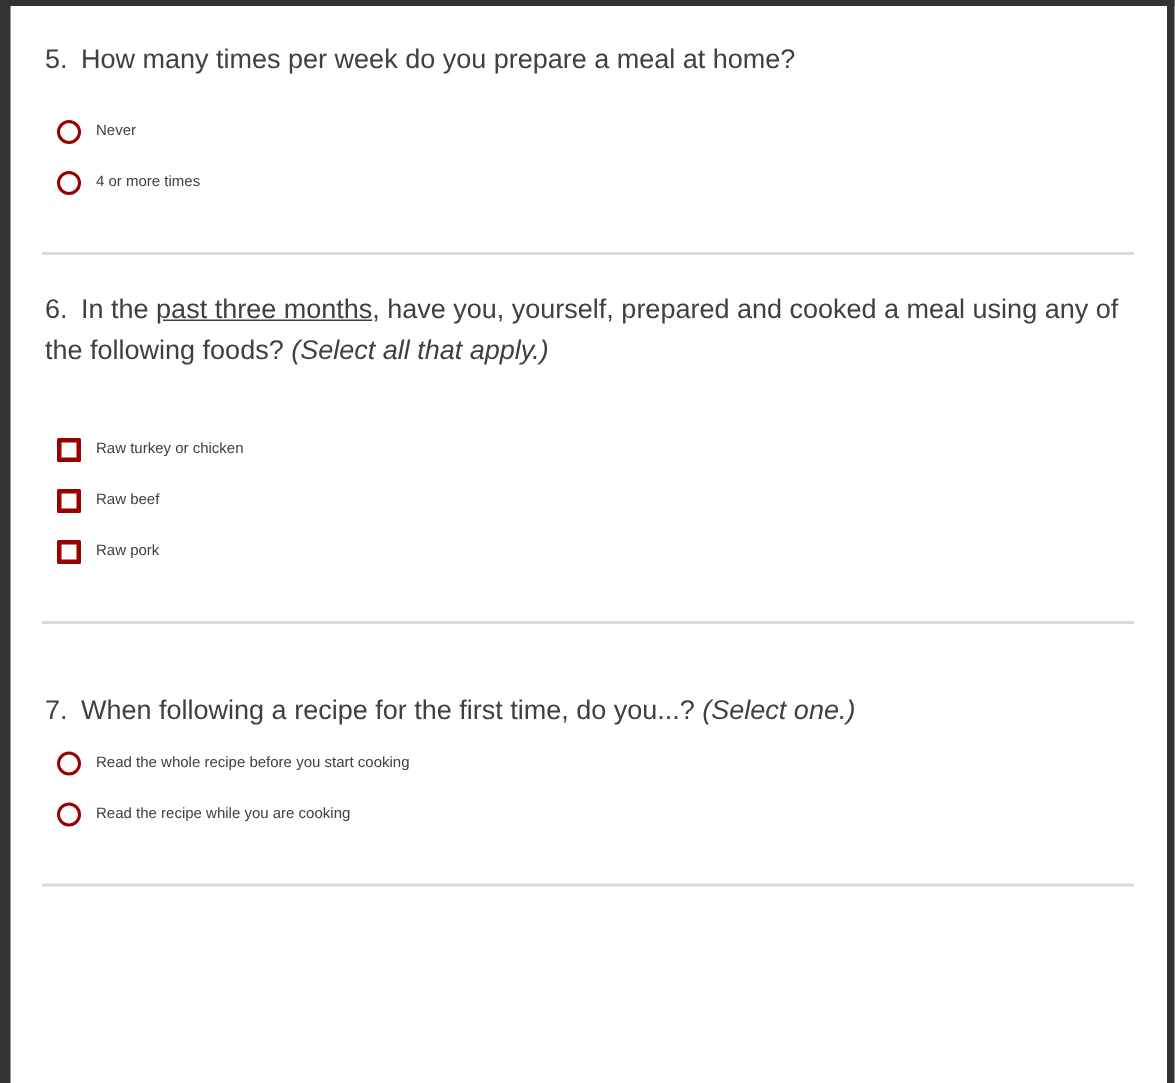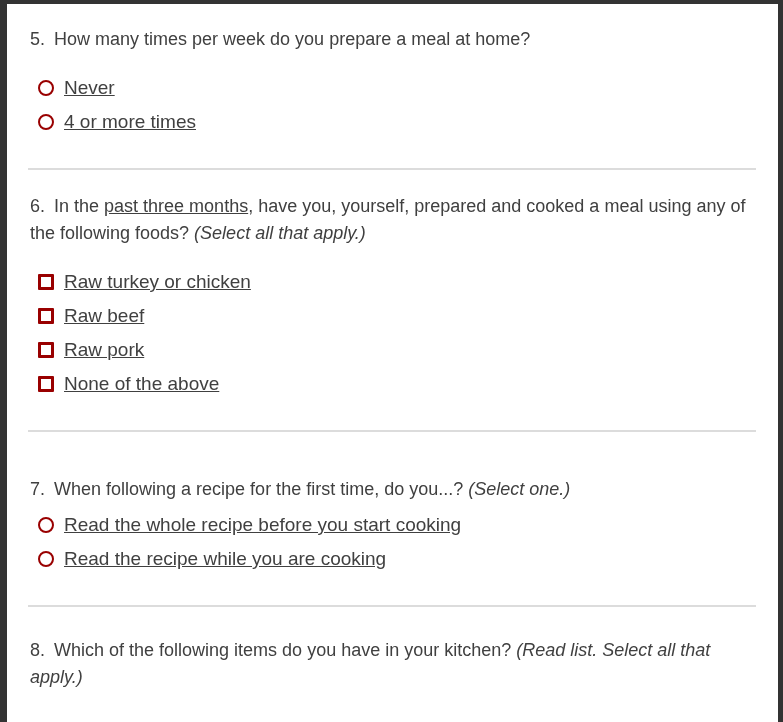--- a/index.html
+++ b/index.html
@@ -32,21 +32,21 @@
     font-size: 18px;
     line-height: 27px;
     margin-left: 2px;
     color: var(--text, #404040);
   }
   .q-num { margin-right: 9px; }
   .q-text .u { text-decoration: underline; text-align: right; }
   .q-text .em { font-style: italic; text-align: center; }
   .options { margin-left: 10px; }
   .s1 .options { margin-top: 26px; }
-  .s2 .options { margin-top: 26px; }
+  .s2 .options { margin-top: 44px; }
   .s3 .options { margin-top: 13px; text-align: center; }
   .option {
     display: flex;
     align-items: center;
     height: 17px;
     margin-bottom: 17px;
     cursor: pointer;
   }
   .radio {
     width: 12px; height: 12px;
@@ -57,25 +57,24 @@
   }
   .checkbox {
     width: 10px; height: 10px;
     border: 3px solid var(--accent, #990000);
     border-radius: 1px;
     background: #ffffff;
     flex: none;
   }
   .opt-label {
     margin-left: 10px;
-    font-size: 19px;
+    font-size: 10px;
     line-height: 17px;
     color: var(--text, #404040);
     white-space: nowrap;
-    text-decoration: underline;
   }
 </style>
 </head>
 <body style="--accent: #990000; --frame: #333333; --divider: #dcdcdc; --text: #404040;">
 
 <div class="survey">
     <section class="q-section s1">
       <div class="q-text"><span class="q-num">5.</span><span>How many times per week do you prepare a meal at home?</span></div>
       <div class="options">
         <label class="option">
@@ -97,37 +96,30 @@
           <span class="opt-label">Raw turkey or chicken</span>
         </label>
         <label class="option">
           <span class="checkbox"></span>
           <span class="opt-label">Raw beef</span>
         </label>
         <label class="option">
           <span class="checkbox"></span>
           <span class="opt-label">Raw pork</span>
         </label>
-        <label class="option">
-          <span class="checkbox"></span>
-          <span class="opt-label">None of the above</span>
-        </label>
       </div>
     </section>
     <div class="divider"></div>
     <section class="q-section s3">
       <div class="q-text"><span class="q-num">7.</span><span>When following a recipe for the first time, do you...? </span><span class="em">(Select one.)</span></div>
       <div class="options">
         <label class="option">
           <span class="radio"></span>
           <span class="opt-label">Read the whole recipe before you start cooking</span>
         </label>
         <label class="option">
           <span class="radio"></span>
           <span class="opt-label">Read the recipe while you are cooking</span>
         </label>
       </div>
     </section>
     <div class="divider"></div>
-    <section class="q-section s4">
-      <div class="q-text"><span class="q-num">8.</span><span>Which of the following items do you have in your kitchen? </span><span class="em">(Read list. Select all that apply.)</span></div>
-    </section>
   </div>
 
 </body></html>

